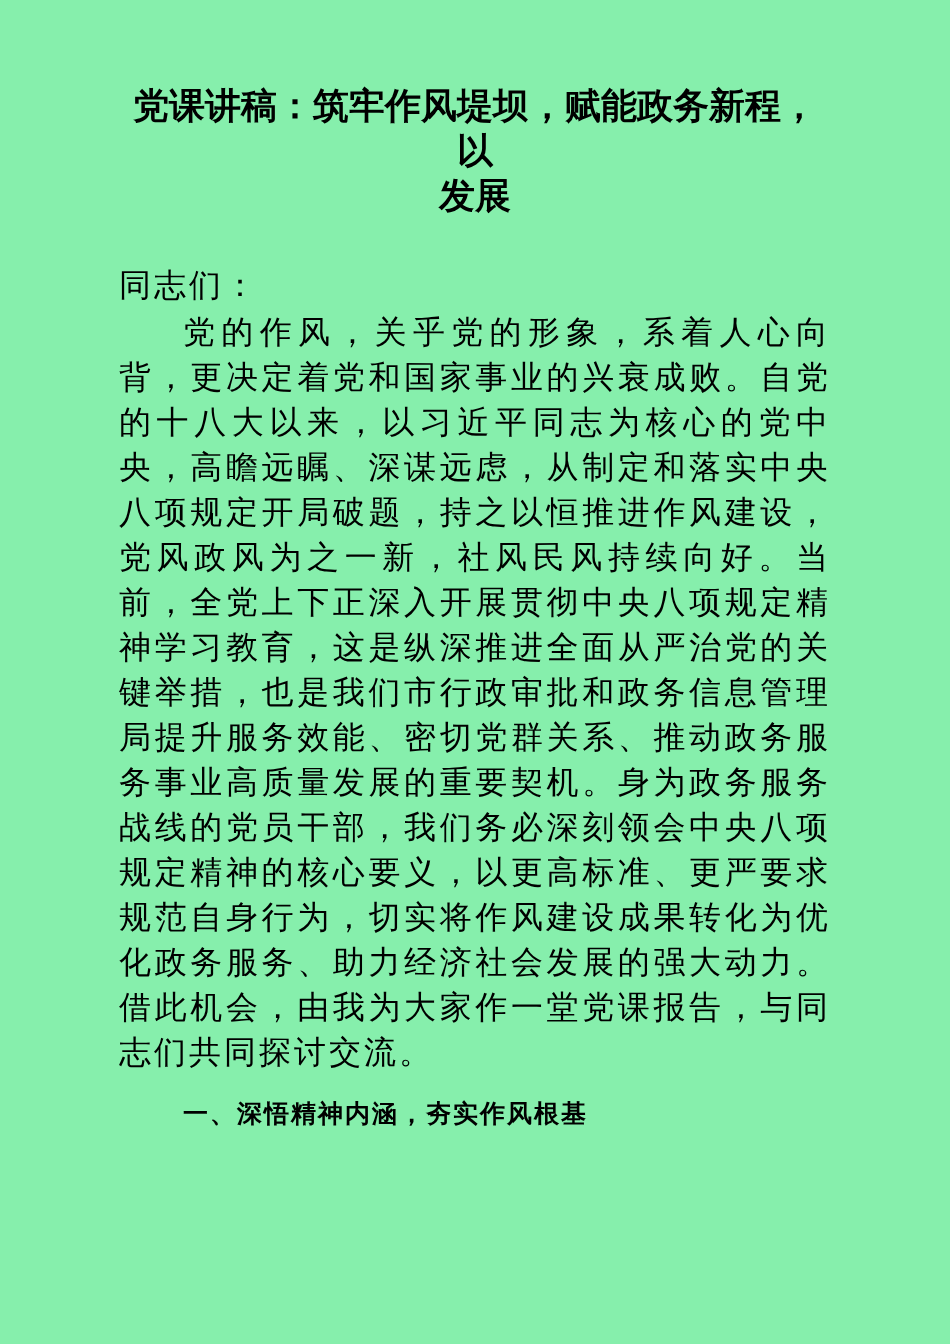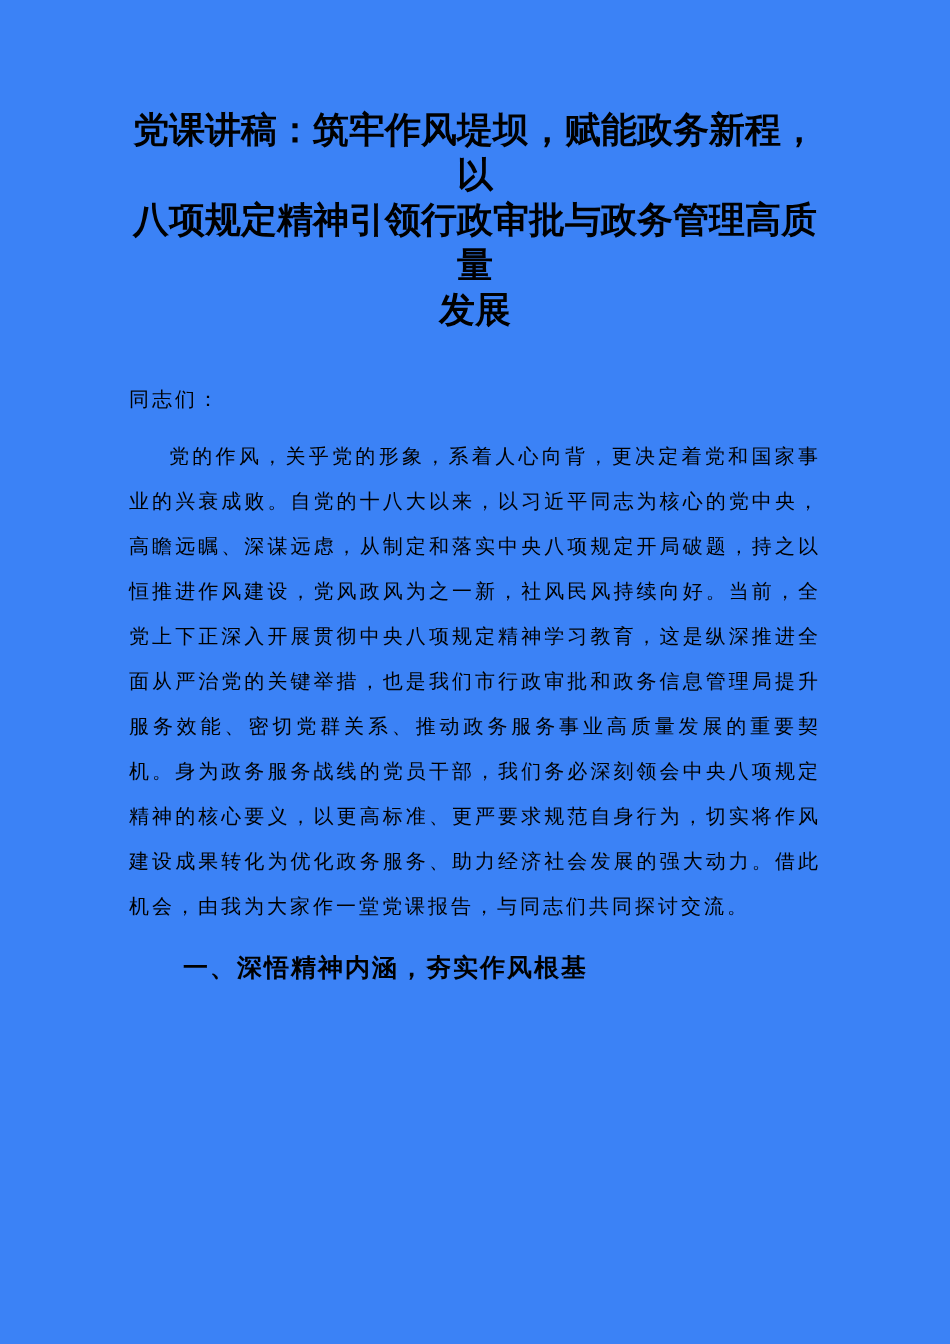--- a/index.html
+++ b/index.html
@@ -5,47 +5,47 @@
   html, body {
     margin: 0;
     padding: 0;
     background: #ffffff;
   }
   .page {
     position: relative;
     width: 950px;
     height: 1344px;
     margin: 0 auto;
-    background: #3b82f6;
+    background: #86efac;
     box-sizing: border-box;
-    padding: 108px 117px 0 117px;
+    padding: 84px 117px 0 117px;
     overflow: hidden;
     color: #000000;
   }
   .doc-title {
     font-family: "Liberation Serif", "DejaVu Serif", serif;
     font-weight: bold;
     font-size: 36px;
     line-height: 45px;
     text-align: center;
     color: #000000;
     margin: 0 0 44px 0;
   }
   .doc-title .title-line {
     display: block;
   }
   .salutation,
   .para {
     font-family: "Liberation Serif", "DejaVu Serif", serif;
-    font-size: 20px;
+    font-size: 32px;
     line-height: 45px;
     letter-spacing: 3px;
     text-align: justify;
     color: #000000;
-    margin: 12px;
+    margin: 2px;
   }
   .para {
     text-indent: 2em;
     font-family: Liberation Serif, serif;
   }
   .section-heading {
     font-family: "Liberation Sans", "DejaVu Sans", sans-serif;
     font-weight: bold;
     font-size: 25px;
     line-height: 45px;
@@ -56,21 +56,20 @@
     margin: 16px;
   }
 </style>
 </head>
 <body>
 
 <div class="page">
 
   <h1 class="doc-title">
     <span class="title-line">党课讲稿：筑牢作风堤坝，赋能政务新程，以</span>
-    <span class="title-line">八项规定精神引领行政审批与政务管理高质量</span>
     <span class="title-line">发展</span>
   </h1>
 
   <p class="salutation">同志们：</p>
 
   <p class="para">党的作风，关乎党的形象，系着人心向背，更决定着党和国家事业的兴衰成败。自党的十八大以来，以习近平同志为核心的党中央，高瞻远瞩、深谋远虑，从制定和落实中央八项规定开局破题，持之以恒推进作风建设，党风政风为之一新，社风民风持续向好。当前，全党上下正深入开展贯彻中央八项规定精神学习教育，这是纵深推进全面从严治党的关键举措，也是我们市行政审批和政务信息管理局提升服务效能、密切党群关系、推动政务服务事业高质量发展的重要契机。身为政务服务战线的党员干部，我们务必深刻领会中央八项规定精神的核心要义，以更高标准、更严要求规范自身行为，切实将作风建设成果转化为优化政务服务、助力经济社会发展的强大动力。借此机会，由我为大家作一堂党课报告，与同志们共同探讨交流。</p>
 
   <h2 class="section-heading">一、深悟精神内涵，夯实作风根基</h2>
 
 

